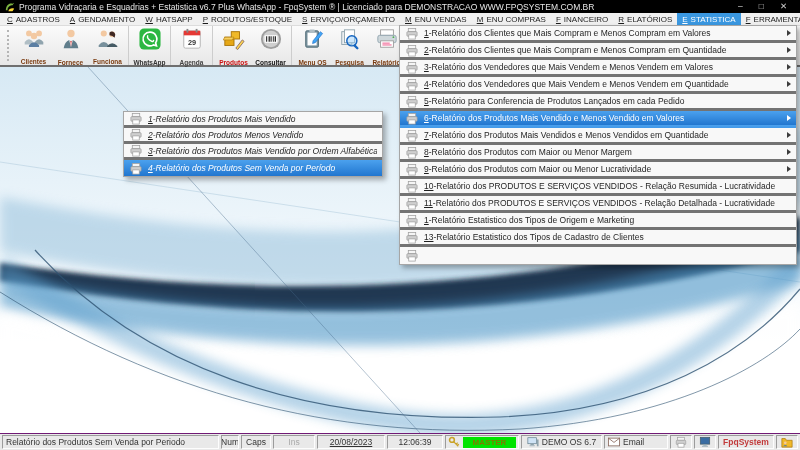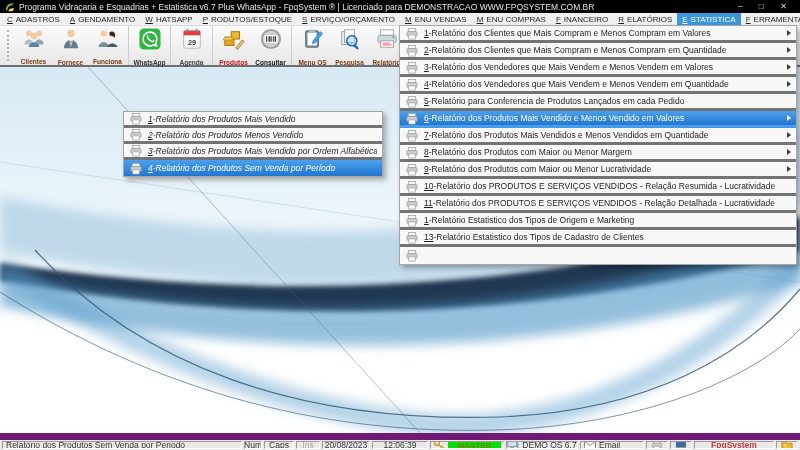--- a/index.html
+++ b/index.html
@@ -41,32 +41,32 @@
   .mrow:last-child { border-bottom:none; }
   .mrow.sel { background:linear-gradient(#4ba1ee,#2176cf); color:#fff; border-bottom-color:transparent; }
   .mi-ico { width:14px; height:13px; margin-right:5px; flex:none; }
   .mi-ico svg { width:100%; height:100%; display:block; }
   .mi-label { flex:1; overflow:hidden; }
   .mi-label u { text-decoration:underline; }
   .mi-arrow { width:0; height:0; border-left:4px solid #3c3c3c; border-top:3.5px solid transparent; border-bottom:3.5px solid transparent; margin-left:5px; flex:none; }
   .mrow.sel .mi-arrow { border-left-color:#fff; }
 
   
-  .statusbar { position:absolute; left:0; bottom:0; width:800px; height:17px; background:#e9e9e9; border-top:7px solid #701a75; display:flex; gap:2px; padding:1px 2px; }
+  .statusbar { position:absolute; left:0; bottom:0; width:800px; height:17px; background:#e9e9e9; border-top:1px solid #701a75; display:flex; gap:2px; padding:1px 2px; }
   .sb-panel { border:1px solid; border-color:#9b9b9b #fdfdfd #fdfdfd #9b9b9b; background:#e9e9e9; display:flex; align-items:center; gap:3px; font-size:8.5px; color:#333; padding:0 3px; white-space:nowrap; overflow:hidden; }
   .sb-msg { flex:1; }
   .sb-center { justify-content:center; }
-  .sb-num { width:18px; } .sb-caps { width:30px; } .sb-ins { width:24px; color:#a9a9a9; }
-  .sb-date { width:48px; } .sb-time { width:56px; }
+  .sb-num { width:18px; } .sb-caps { width:30px; } .sb-ins { width:42px; color:#a9a9a9; }
+  .sb-date { width:68px;text-decoration:underline; } .sb-time { width:56px; }
   .sb-master { width:74px; padding:0 2px;justify-content:flex-end; }
   .master-badge { flex:1; height:11px; background:#00e400; display:flex; align-items:center; justify-content:center; font-size:8px; font-weight:bold; color:#7c7c00; }
-  .sb-demo { width:72px; }
+  .sb-demo { width:81px; }
   .sb-email { width:64px; }
   .sb-iconp { width:22px; justify-content:center; }
-  .sb-brand { width:80px; justify-content:center; color:#c23b3b; font-weight:bold; }
+  .sb-brand { width:56px; justify-content:center; color:#c23b3b; font-weight:bold; }
   .sb-ico { width:12px; height:12px; flex:none; }
   .sb-ico svg { width:100%; height:100%; display:block; }
 </style>
 </head>
 <body>
 
 <div id="app">
 
   <div class="titlebar">
     <span class="app-logo">

